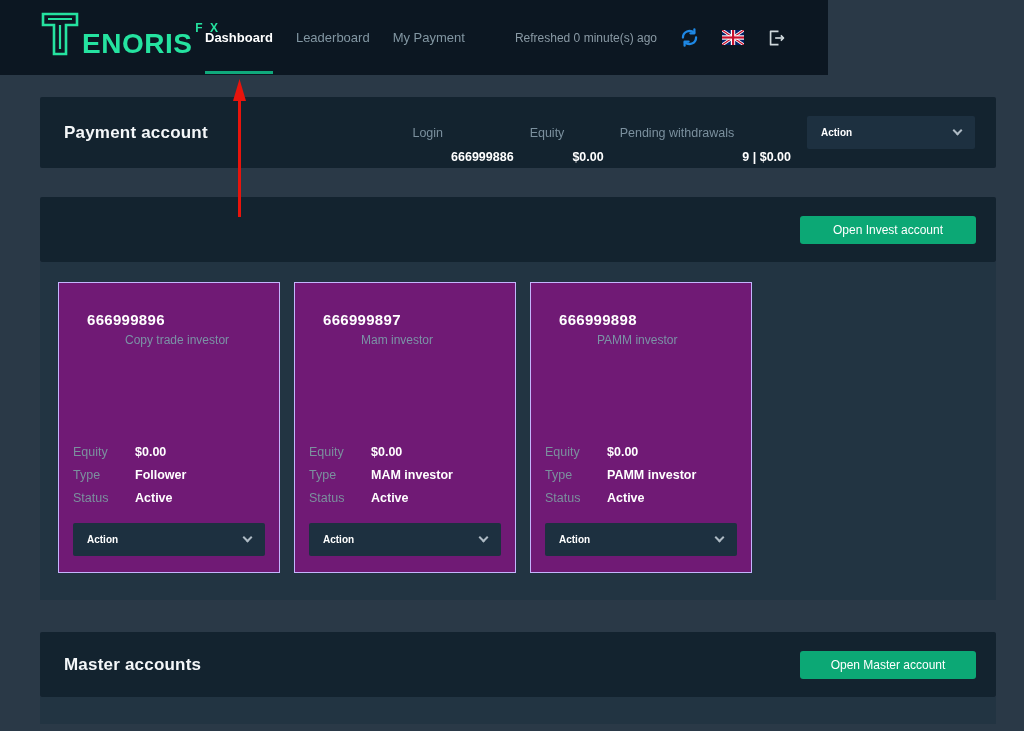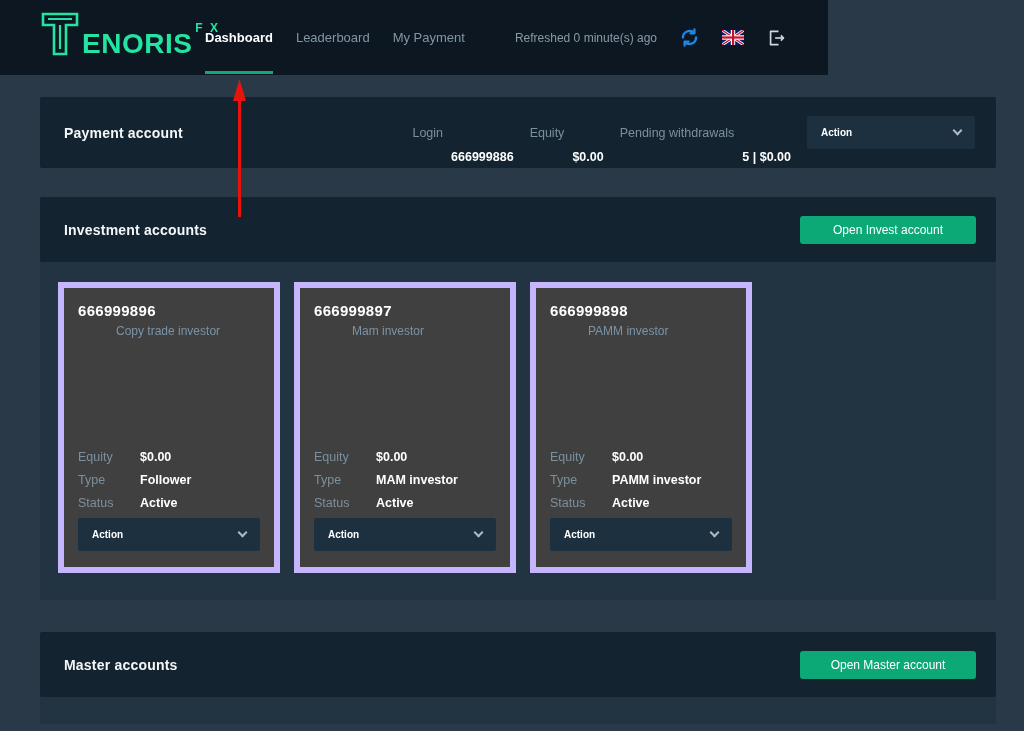--- a/index.html
+++ b/index.html
@@ -45,21 +45,21 @@
   }
   .refreshed { font-size:12px; color:#8a9aa5; white-space:nowrap; }
   .icon-btn { display:flex; align-items:center; justify-content:center; cursor:pointer; }
 
   
   .panel-header {
     position:absolute; left:40px; width:956px; height:65px;
     background:#13232f; border-radius:2px;
     display:flex; align-items:center;
   }
-  .panel-title { font-size:14px; font-weight:700; color:#f4f7f9; margin-left:24px; letter-spacing:.2px; }
+  .panel-title { font-size:17px; font-weight:700; color:#f4f7f9; margin-left:24px; letter-spacing:.2px; }
 
   .payment-panel {
     position:absolute; left:40px; top:97px; width:956px; height:71px;
     background:#13232f; border-radius:2px;
     display:flex; align-items:center;
   }
   .pay-stats { margin-left:auto; display:flex; align-items:center; gap:16px; font-size:12.5px; white-space:nowrap; }
   .stat { display:flex; align-items:center; }
   .stat .lbl { color:#7b909e; margin-right:8px; }
   .stat .val { color:#ffffff; font-weight:700;margin-top:48px; }
@@ -95,22 +95,22 @@
     padding:20px 0 0 18px;
   }
   .master-body {
     position:absolute; left:40px; top:697px; width:956px; height:27px;
     background:#223442;
   }
 
   
   .card {
     position:relative; width:222px; height:291px;
-    background:#404040; border:6px solid #c4b5fd;
-    padding:14px;
+    background:#701a75; border:1px solid #c4b5fd;
+    padding:28px;
   }
   .card-login { font-size:15px; font-weight:700; color:#ffffff; letter-spacing:.3px; }
   .card-sub { font-size:12px; color:#7b93a6; margin-top:5px;margin-left:38px; }
   .card-rows { position:absolute; top:162px; left:14px; right:14px; }
   .row { display:flex; align-items:center; margin-bottom:10px; font-size:12.5px; height:13px; }
   .row .lbl { width:62px; color:#7b909e; }
   .row .val { color:#ffffff; font-weight:700; }
   .card .dropdown { position:absolute; left:14px; right:14px; bottom:16px; }
 
   
@@ -174,31 +174,30 @@
     <span class="stat">
       <span class="lbl">Login</span>
       <span class="val">666999886</span>
     </span>
     <span class="stat">
       <span class="lbl">Equity</span>
       <span class="val">$0.00</span>
     </span>
     <span class="stat">
       <span class="lbl">Pending withdrawals</span>
-      <span class="val">5 | $0.00</span>
+      <span class="val">9 | $0.00</span>
     </span>
   </div>
   <div class="dropdown">
     <span>Action</span>
     <span class="chev"></span>
   </div>
 </section>
 
 <section class="panel-header invest-header">
-  <div class="panel-title">Investment accounts</div>
   <div class="green-btn">Open Invest account</div>
 </section>
 
 <div class="invest-body">
 
   <div class="card">
     <div class="card-login">666999896</div>
     <div class="card-sub">Copy trade investor</div>
     <div class="card-rows">
       <div class="row">

